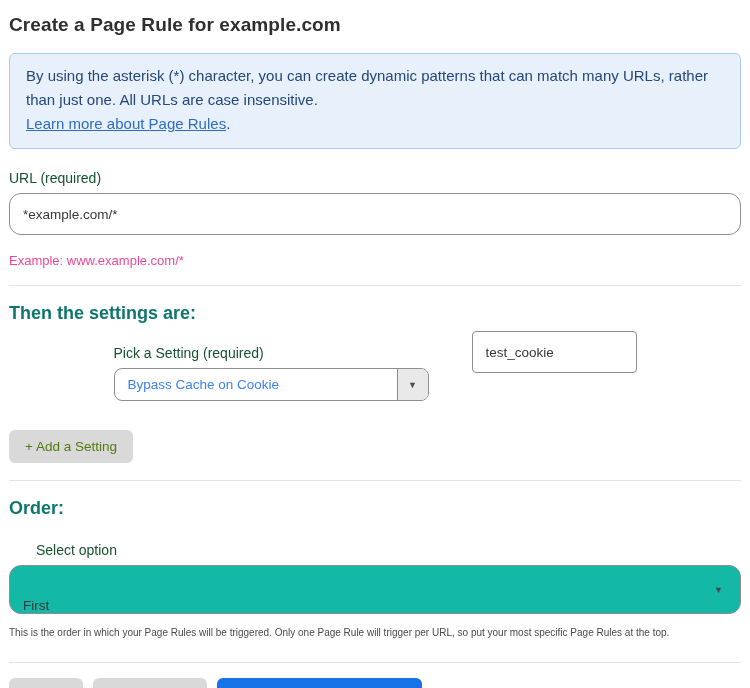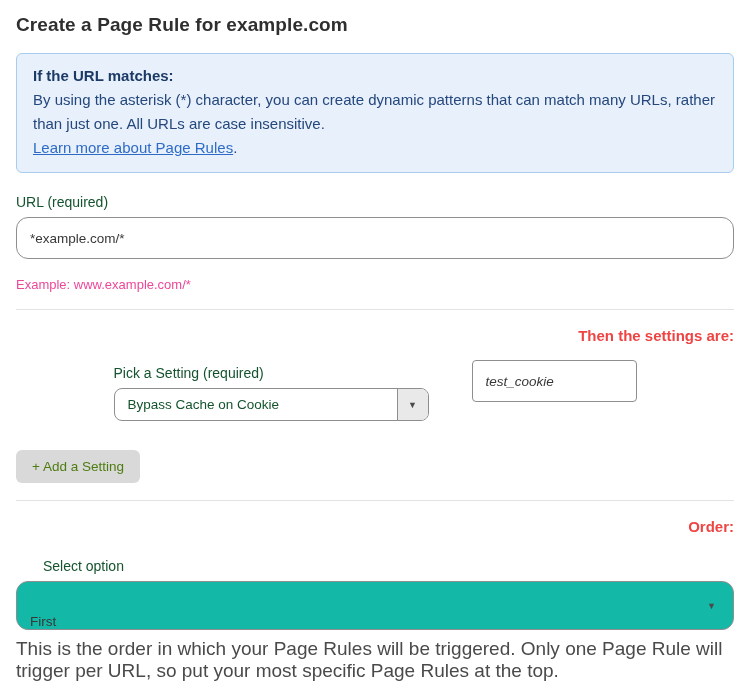--- a/index.html
+++ b/index.html
@@ -5,21 +5,21 @@
   * { box-sizing: border-box; margin: 0; padding: 0; }
   html, body {
     width: 750px;
     background: #ffffff;
     font-family: "Liberation Sans", sans-serif;
     color: #313131;
   }
   .container {
     width: 750px;
     height: 688px;
-    padding: 0 16px;
+    padding: 0 9px;
     overflow: hidden;
   }
   .page-title {
     margin-top: 14px;
     font-size: 19px;
     font-weight: bold;
     color: #2f2f2f;
     letter-spacing: 0.1px;
   }
   
@@ -67,24 +67,23 @@
     font-size: 13px;
     color: #ec4899;
   }
   .divider {
     border: none;
     border-top: 1px solid #e3e3e3;
     margin-top: 17px;
   }
   .section-heading {
     margin-top: 17px;
-    font-size: 15px;
+    font-size: 18px;
     font-weight: bold;
-    color: #ef4444;
-    text-align: right;
+    color: #0f766e;
   }
   
   .settings-row { display: flex; justify-content: center; }
   .settings-col-left { width: 315px; }
   .settings-col-right { margin-left: 43px; width: 165px; }
   .settings-col-left .field-label { margin-top: 21px; }
   .settings-col-right .field-label { margin-top: 28px; }
   .combo {
     margin-top: 7px;
     height: 33px;
@@ -95,33 +94,33 @@
     align-items: stretch;
     overflow: hidden;
     cursor: pointer;
   }
   .combo-value {
     flex: 1;
     display: flex;
     align-items: center;
     padding: 0 13px;
     font-size: 13.5px;
-    color: #14532d;
+    color: #3b82f6;
   }
   .combo-arrow-btn {
     width: 31px;
     background: #e9e9e9;
     border-left: 1px solid #8e8e8e;
     display: flex;
     align-items: center;
     justify-content: center;
     font-size: 9px;
     color: #4a4a4a;
   }
-  .value-input { margin-top: 16px; border-radius: 4px; font-style: italic; }
+  .value-input { margin-top: 7px; border-radius: 4px; }
   .btn {
     display: inline-block;
     border: none;
     border-radius: 6px;
     background: #d9d9d9;
     color: #4d7c0f;
     font-family: "Liberation Sans", sans-serif;
     font-size: 13.5px;
     padding: 9px 16px;
     cursor: pointer;
@@ -146,21 +145,21 @@
   .select-box .select-arrow {
     position: absolute;
     right: 17px;
     top: 50%;
     transform: translateY(-50%);
     font-size: 9px;
     color: #4a4a4a;
   }
   .order-help {
     margin-top: 8px;
-    font-size: 19px;
+    font-size: 10px;
     line-height: 22px;
     color: #4a4a4a;
     max-width: 730px;
   }
   .footer-divider { margin-top: 18px; }
   .footer {
     margin-top: 15px;
     display: flex;
     align-items: center;
   }
@@ -172,21 +171,20 @@
   }
 </style>
 </head>
 <body>
 
 <div class="container">
 
   <h1 class="page-title">Create a Page Rule for example.com</h1>
 
   <div class="info-box">
-    <div class="info-heading">If the URL matches:</div>
     <div class="info-body">By using the asterisk (*) character, you can create dynamic patterns that can match many URLs, rather than just one. All URLs are case insensitive.</div>
     <div><a class="info-link">Learn more about Page Rules</a><span>.</span></div>
   </div>
 
   <div class="field-label url-label">URL (required)</div>
   <input class="text-input url-input" type="text" value="*example.com/*" style="">
   <div class="helper-text">Example: www.example.com/*</div>
 
   <hr class="divider">
 

